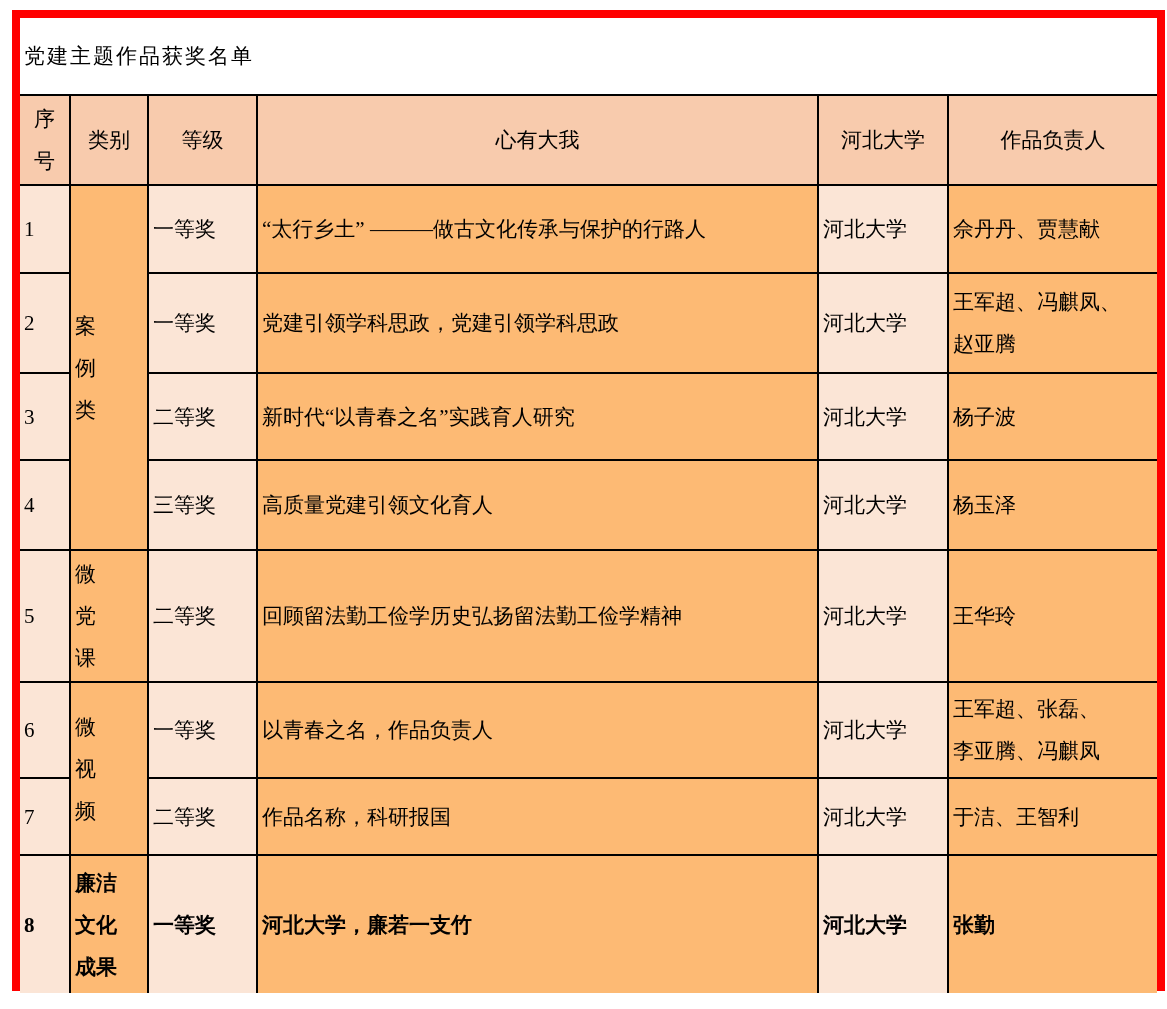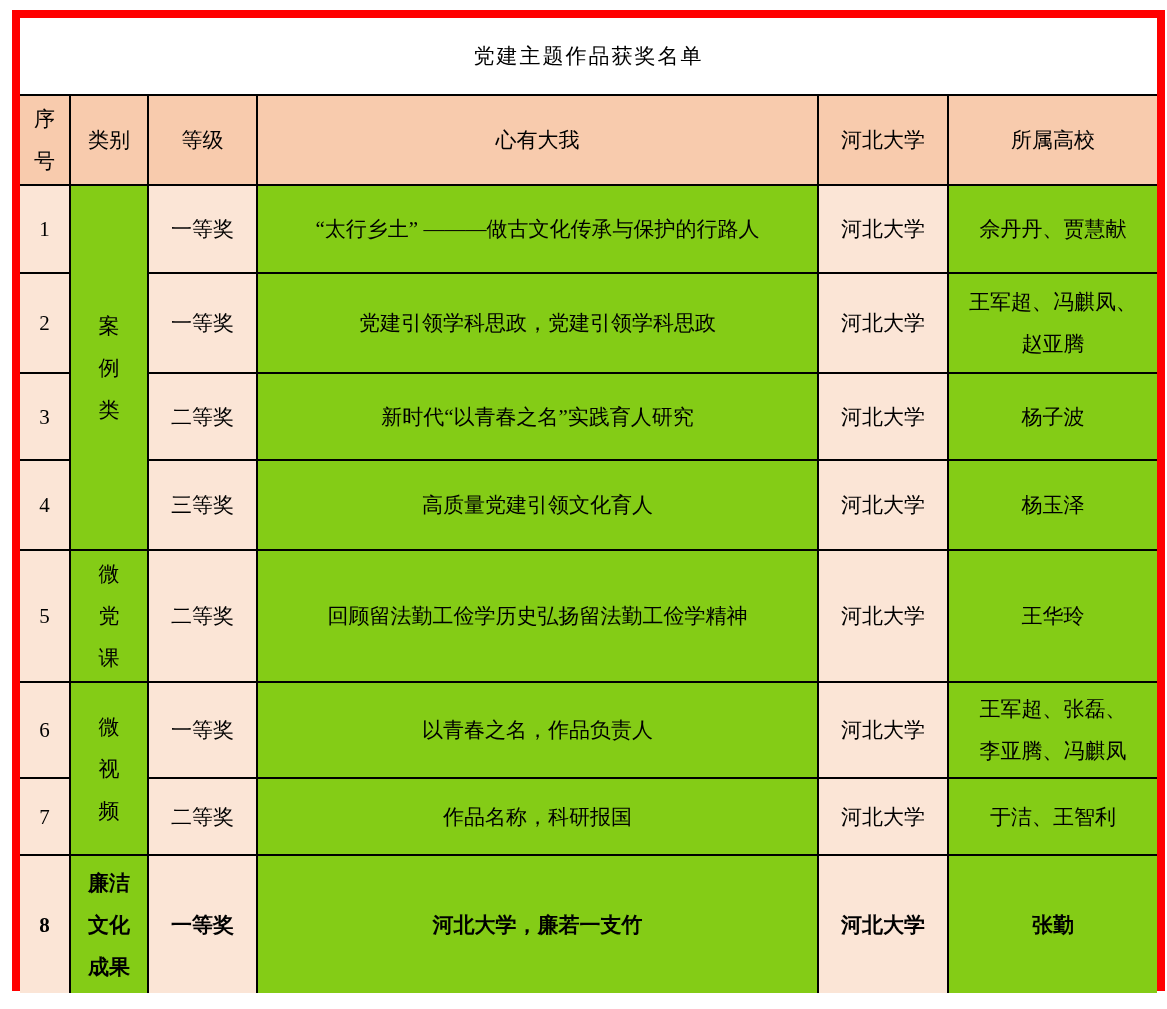--- a/index.html
+++ b/index.html
@@ -29,21 +29,20 @@
     background: #ffffff;
   }
   table.award {
     border-collapse: collapse;
     table-layout: fixed;
     width: 1137px;
     height: 965px;
   }
   table.award td, table.award th {
     border: 2px solid #000000;
-    text-align: center;
     vertical-align: middle;
     padding: 2px 4px;
     box-sizing: border-box;
     white-space: pre-line;
     overflow: hidden;
     font-size: 21px;
     line-height: 2.0;
     font-weight: normal;
   }
   
@@ -60,21 +59,21 @@
     line-height: 1.2;
     letter-spacing: 2px;
   }
   .header-row th {
     background: #f8cbad;
     font-weight: bold;
     font-size: 22px;
     line-height: 1.85;
   }
   td.peach { background: #fbe5d6; }
-  td.white { background: #84cc16; }
+  td.white { background: #fdba74; }
 
   
   tr.tr-title  { height: 77px; }
   tr.tr-header { height: 85px; }
   tr.r1 { height: 88px; }
   tr.r2 { height: 100px; }
   tr.r3 { height: 87px; }
   tr.r4 { height: 90px; }
   tr.r5 { height: 127px; }
   tr.r6 { height: 96px; }
@@ -101,21 +100,21 @@
         <td colspan="6">党建主题作品获奖名单</td>
       </tr>
 
       <tr class="header-row tr-header">
         <th>序
 号</th>
         <th>类别</th>
         <th>等级</th>
         <th>心有大我</th>
         <th>河北大学</th>
-        <th>所属高校</th>
+        <th>作品负责人</th>
       </tr>
 
       <tr class="r1">
         <td class="peach">1</td>
         <td class="white" rowspan="4">案
 例
 类</td>
         <td class="peach">一等奖</td>
         <td class="white">“太行乡土” ———做古文化传承与保护的行路人</td>
         <td class="peach">河北大学</td>

